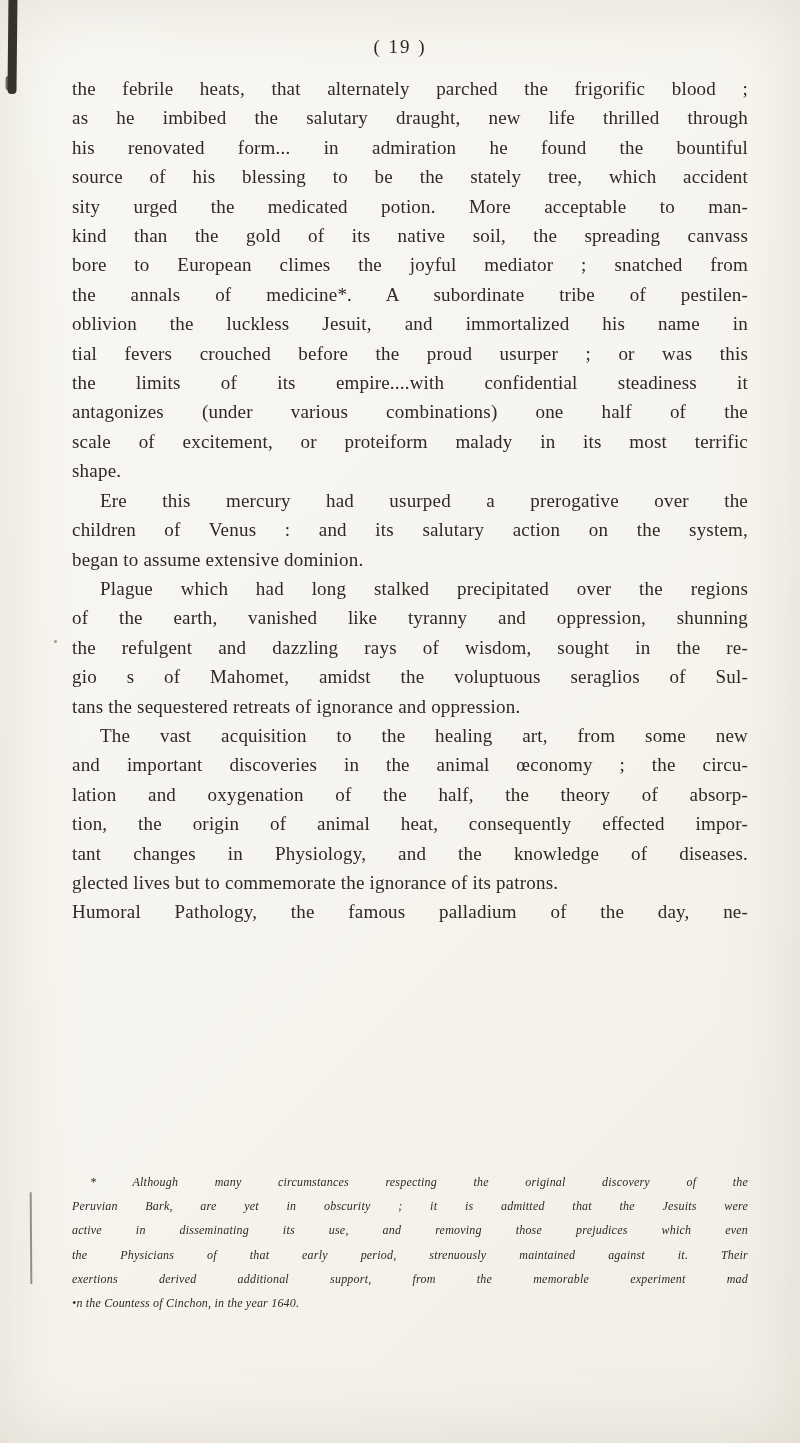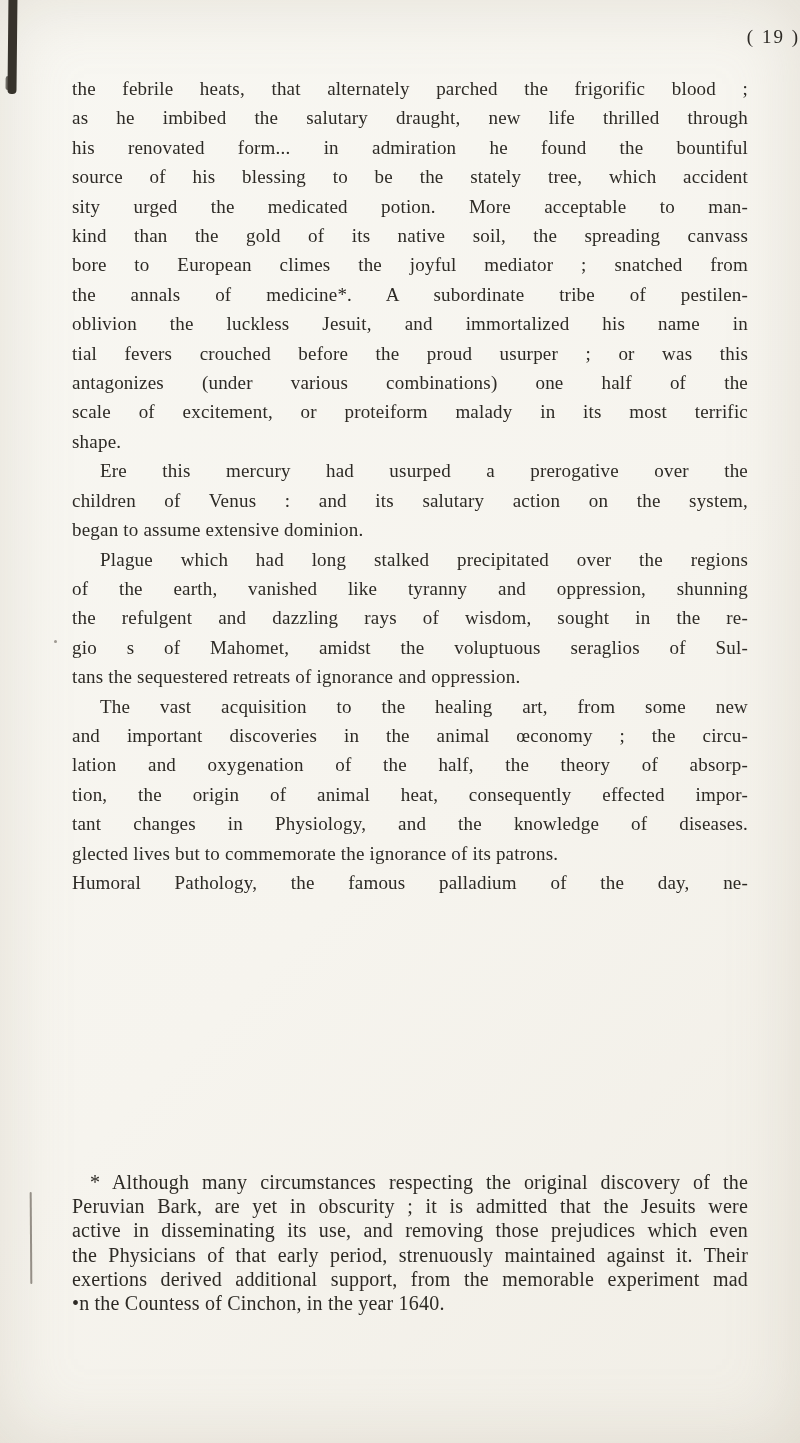--- a/index.html
+++ b/index.html
@@ -10,42 +10,43 @@
   .page{
     position:relative;
     width:800px;height:1443px;
     background:linear-gradient(135deg,#f8f7f2 0%, var(--paper) 55%, #f1eee6 100%);
     box-shadow:inset 0 0 70px rgba(175,165,145,0.28);
     font-family:"Liberation Serif","DejaVu Serif",serif;
     color:var(--ink);
     overflow:hidden;
   }
   .page-number{
-    position:absolute;top:26px;left:0;width:100%;
-    text-align:right;font-size:19px;letter-spacing:2px;
+    position:absolute;top:36px;left:0;width:100%;
+    text-align:center;font-size:19px;letter-spacing:2px;
   }
   .body-text{
     position:absolute;top:74px;left:72px;width:676px;
   }
   .footnote{
     position:absolute;top:1170px;left:72px;width:676px;
   }
   .paragraph{margin:0;padding:0;}
   .line{
     font-size:19px;
     line-height:29.4px;
     text-align:justify;
     text-align-last:justify;
     letter-spacing:0.2px;
   }
   .line.last{text-align-last:left;}
   .line.indent{text-indent:28px;}
   .footnote .line{
-    font-size:20px;
+    font-size:12px;
     line-height:24.2px;
+    font-style:italic;
   }
   .footnote .line.indent{text-indent:18px;}
   
   .artifact{position:absolute;pointer-events:none;}
   .artifact-top{
     left:8px;top:-8px;width:9px;height:102px;
     background:#28241d;border-radius:4px;
     transform:rotate(0.6deg);opacity:0.92;
   }
   .artifact-top::after{
@@ -77,20 +78,21 @@
         <div class="line">the febrile heats, that alternately parched the frigorific blood ;</div>
         <div class="line">as he imbibed the salutary draught, new life thrilled through</div>
         <div class="line">his renovated form... in admiration he found the bountiful</div>
         <div class="line">source of his blessing to be the stately tree, which accident</div>
         <div class="line">sity urged the medicated potion. More acceptable to man-</div>
         <div class="line">kind than the gold of its native soil, the spreading canvass</div>
         <div class="line">bore to European climes the joyful mediator ; snatched from</div>
         <div class="line">the annals of medicine*. A subordinate tribe of pestilen-</div>
         <div class="line">oblivion the luckless Jesuit, and immortalized his name in</div>
         <div class="line">tial fevers crouched before the proud usurper ; or was this</div>
+        <div class="line">the limits of its empire....with confidential steadiness it</div>
         <div class="line">antagonizes (under various combinations) one half of the</div>
         <div class="line">scale of excitement, or proteiform malady in its most terrific</div>
         <div class="line last">shape.</div>
       </div>
       <div class="paragraph">
         <div class="line indent">Ere this mercury had usurped a prerogative over the</div>
         <div class="line">children of Venus : and its salutary action on the system,</div>
         <div class="line last">began to assume extensive dominion.</div>
       </div>
       <div class="paragraph">

